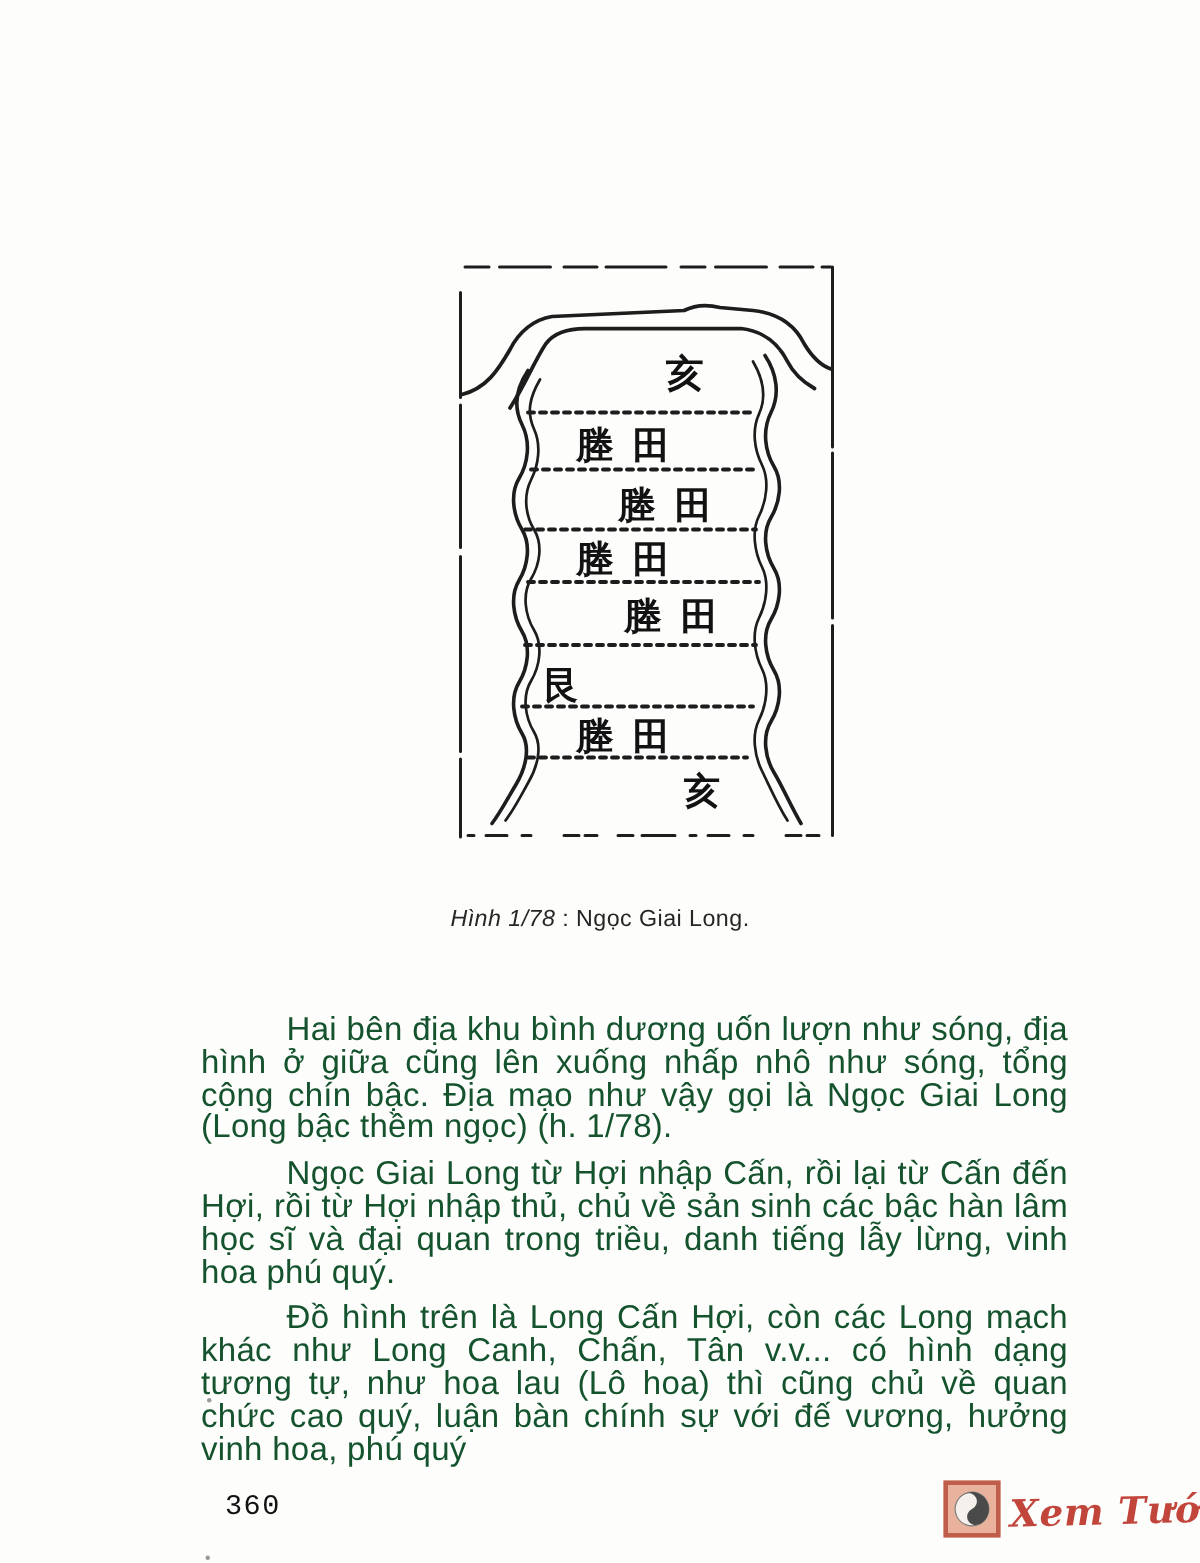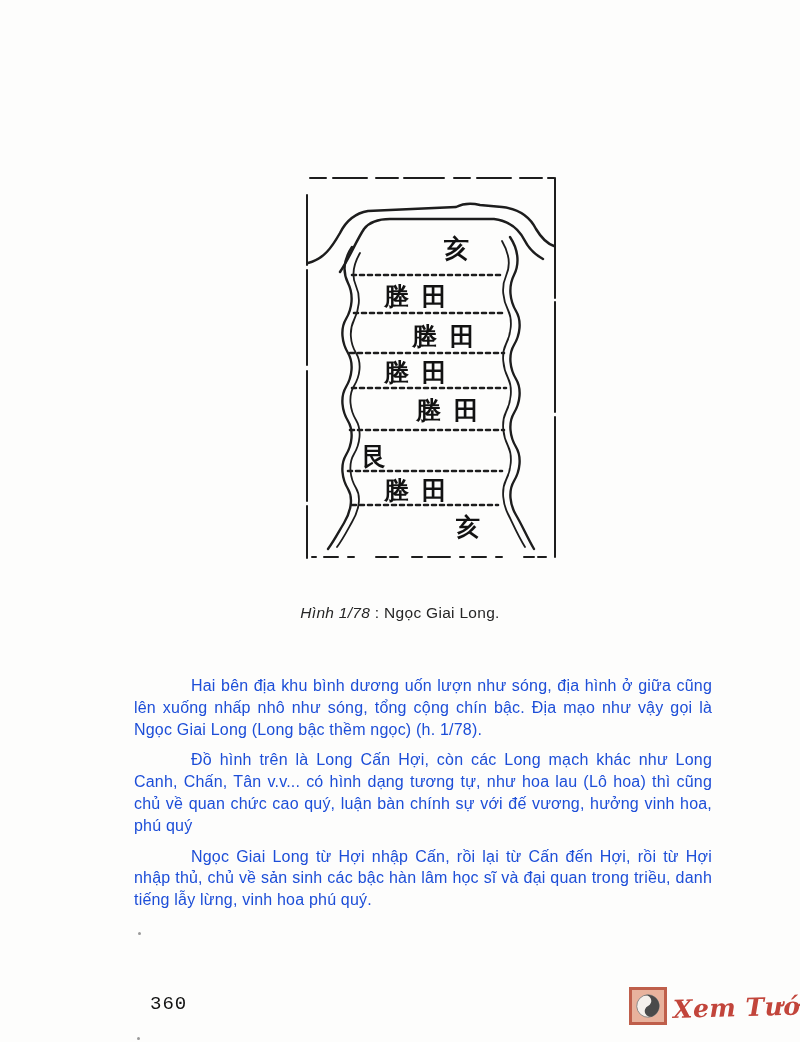--- a/index.html
+++ b/index.html
@@ -23,21 +23,21 @@
   
   .caption{
     position:absolute;left:0;top:604px;width:800px;text-align:center;
     font-size:15.5px;color:#262626;letter-spacing:.3px;
   }
   .caption .fig-label{font-style:italic;}
 
   
   .body-text{
     position:absolute;left:134px;top:675px;width:578px;
-    font-size:16px;line-height:21.8px;text-align:justify;color:#1d4ed8;
+    font-size:22px;line-height:21.8px;text-align:justify;color:#14532d;
     letter-spacing:.2px;
   }
   .body-text p{margin:0 0 9px 0;text-indent:57px;}
 
   
   .page-number{
     position:absolute;left:150px;top:993px;font-size:19px;color:#111;
     font-family:Liberation Mono, monospace;letter-spacing:1px;
   }
   .watermark{
@@ -93,22 +93,22 @@
     <text class="cjk" x="110" y="244">塍  田</text>
     <text class="cjk" x="56" y="290">艮</text>
     <text class="cjk" x="78" y="324">塍  田</text>
     <text class="cjk cjk-small" x="150" y="360">亥</text>
   </svg>
 
   <div class="caption"><span class="fig-label">Hình 1/78</span><span> : </span><span>Ngọc Giai Long.</span></div>
 
   <div class="body-text">
     <p>Hai bên địa khu bình dương uốn lượn như sóng, địa hình ở giữa cũng lên xuống nhấp nhô như sóng, tổng cộng chín bậc. Địa mạo như vậy gọi là Ngọc Giai Long (Long bậc thềm ngọc) (h. 1/78).</p>
+    <p>Ngọc Giai Long từ Hợi nhập Cấn, rồi lại từ Cấn đến Hợi, rồi từ Hợi nhập thủ, chủ về sản sinh các bậc hàn lâm học sĩ và đại quan trong triều, danh tiếng lẫy lừng, vinh hoa phú quý.</p>
     <p>Đồ hình trên là Long Cấn Hợi, còn các Long mạch khác như Long Canh, Chấn, Tân v.v... có hình dạng tương tự, như hoa lau (Lô hoa) thì cũng chủ về quan chức cao quý, luận bàn chính sự với đế vương, hưởng vinh hoa, phú quý</p>
-    <p>Ngọc Giai Long từ Hợi nhập Cấn, rồi lại từ Cấn đến Hợi, rồi từ Hợi nhập thủ, chủ về sản sinh các bậc hàn lâm học sĩ và đại quan trong triều, danh tiếng lẫy lừng, vinh hoa phú quý.</p>
   </div>
 
   <div class="page-number">360</div>
 
   <div class="watermark">
     <span class="yy-box">
       <svg width="30" height="30" viewBox="0 0 40 40">
         <g transform="rotate(-25 20 20)">
           <circle cx="20" cy="20" r="15" fill="#f5f0ec" stroke="#7a7a7a" stroke-width="1"></circle>
           <path d="M20,5 A15,15 0 0 1 20,35 A7.5,7.5 0 0 1 20,20 A7.5,7.5 0 0 0 20,5 Z" fill="#4a4a4a"></path>

